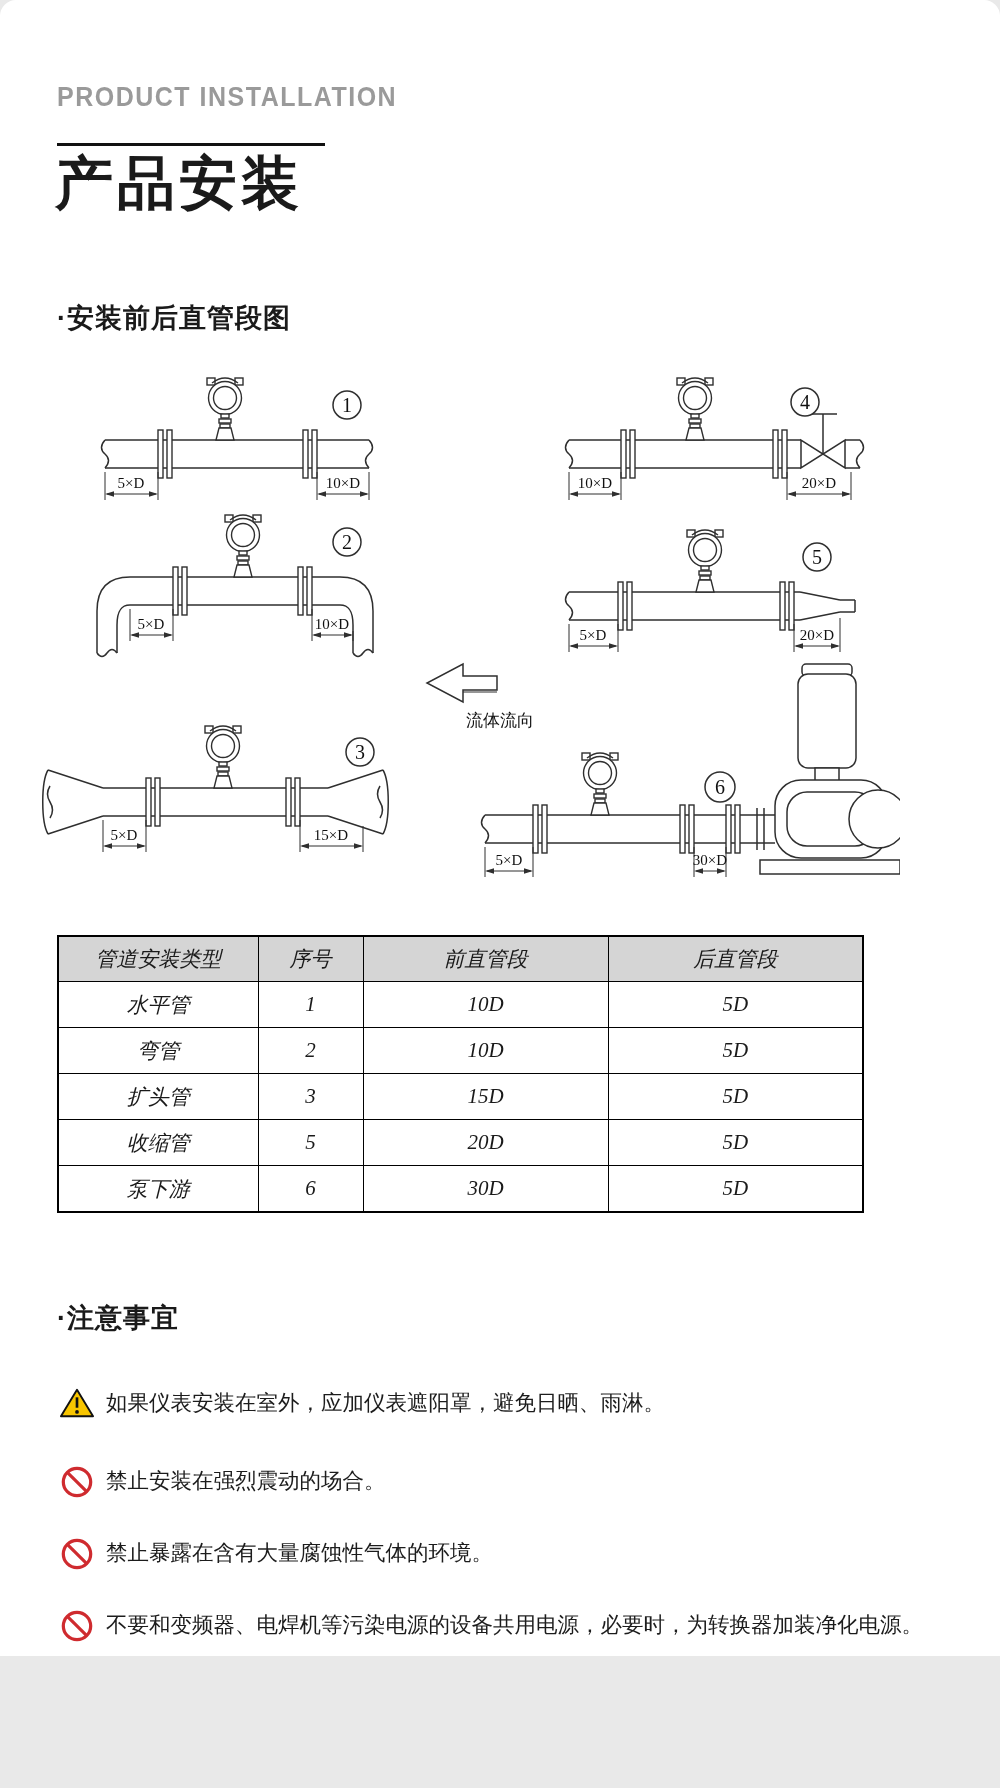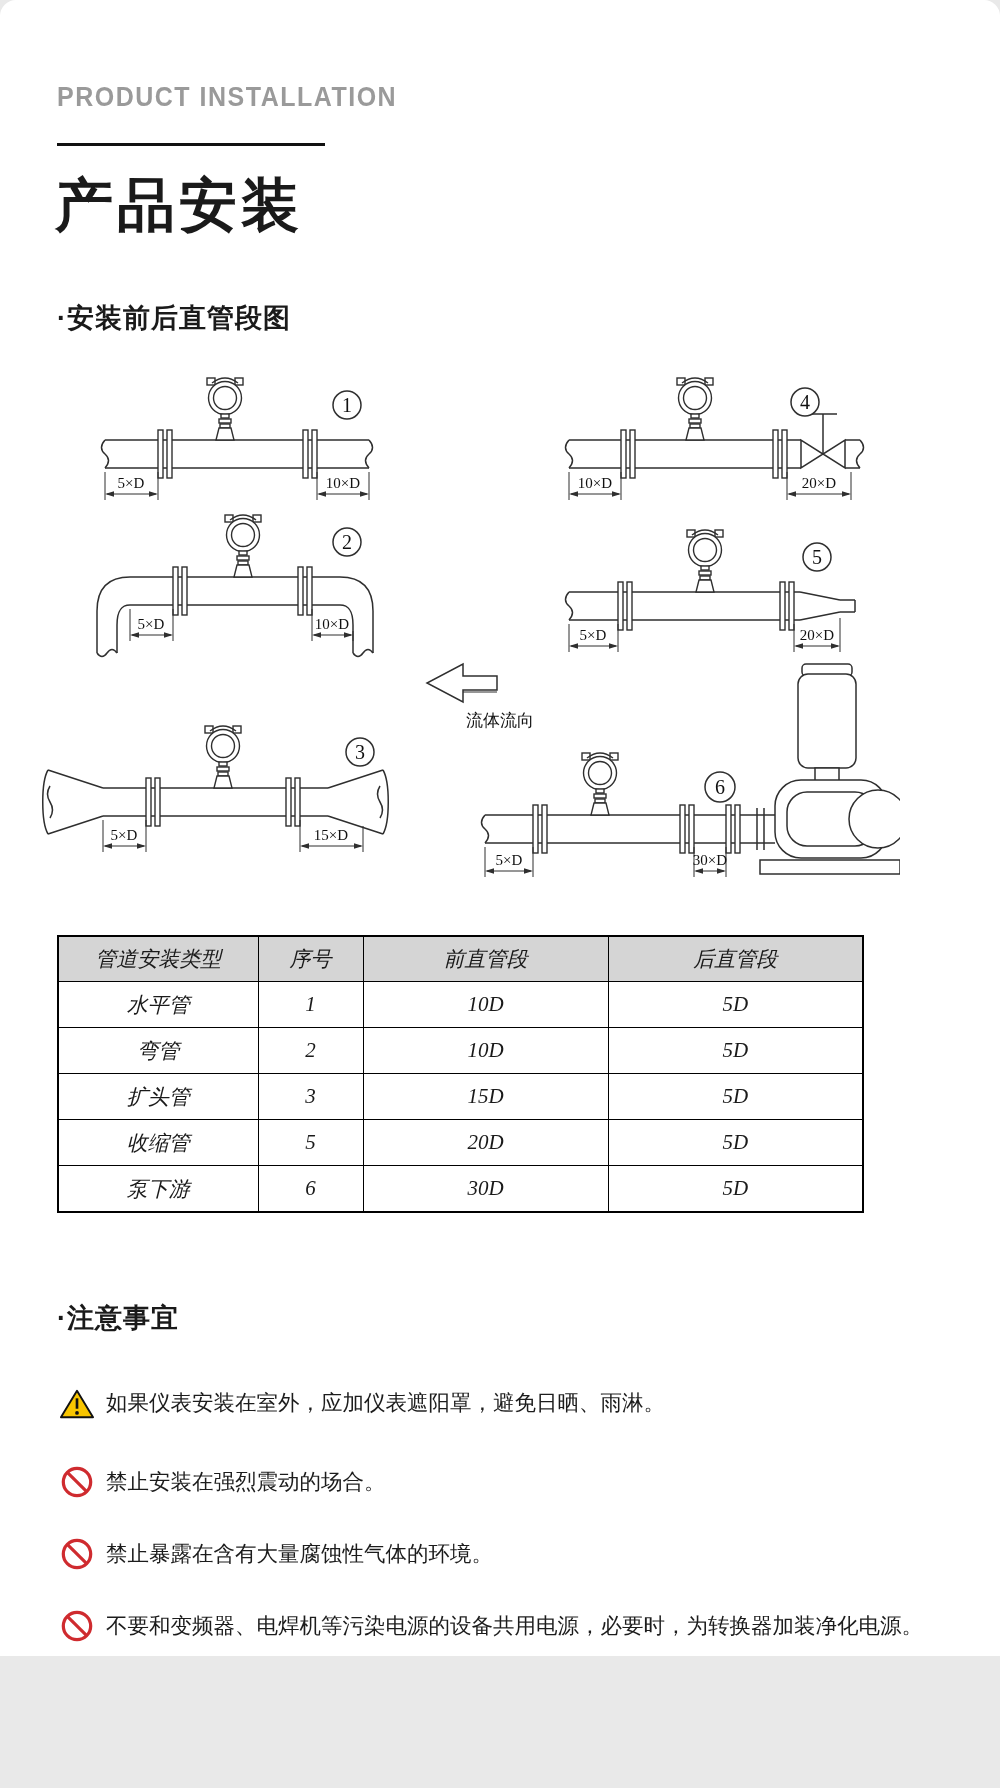--- a/index.html
+++ b/index.html
@@ -3,37 +3,37 @@
 <meta charset="utf-8">
 <style>
   html,body{margin:0;padding:0;background:#e9e9e9;}
   .page{position:relative;width:1000px;height:1656px;background:#ffffff;
         border-radius:16px 16px 0 0;overflow:hidden;
         font-family:"Liberation Sans",sans-serif;color:#1a1a1a;}
   .abs{position:absolute;}
   .eyebrow{left:57px;top:80px;font-size:25px;font-weight:600;letter-spacing:1.5px;
            color:#9a9a9a;transform:scaleY(1.14);transform-origin:left top;}
   .rule{left:57px;top:143px;width:268px;height:3px;background:#111;}
-  .big-title{left:55px;top:173px;font-size:58px;line-height:1.1;font-weight:700;letter-spacing:4px;}
+  .big-title{left:55px;top:151px;font-size:58px;line-height:1.1;font-weight:700;letter-spacing:4px;}
   .sec-head{left:57px;font-size:27px;font-weight:700;letter-spacing:1px;}
   svg{display:block;}
   .ln{stroke:#2f2f2f;fill:none;stroke-width:1.5;}
   .lnw{stroke:#2f2f2f;fill:#fff;stroke-width:1.5;}
   .dim{stroke:#2f2f2f;fill:none;stroke-width:1;}
   .ah{fill:#2f2f2f;stroke:none;}
   .dim-t{font:15px "Liberation Serif",serif;fill:#111;text-anchor:middle;}
   .num-t{font:20px "Liberation Serif",serif;fill:#111;text-anchor:middle;}
   .flow-t{font:17px "Liberation Serif",serif;fill:#111;text-anchor:middle;}
   .spec-table{border-collapse:collapse;border:2px solid #000;
               font:21px "Liberation Serif",serif;table-layout:fixed;}
   .spec-table th,.spec-table td{border:1px solid #000;text-align:center;
               font-weight:400;padding:0;font-style:italic;}
   .spec-table th{height:44px;background:#d5d5d5;}
   .spec-table td{height:45px;}
-  .note-item{left:60px;width:878px;display:flex;gap:12px;align-items:center;
+  .note-item{left:60px;width:878px;display:flex;gap:12px;align-items:flex-start;
              font-size:21.5px;line-height:34px;color:#1c1c1c;}
   .note-icon{flex:0 0 34px;margin-top:1px;}
   .bottom-strip{left:72px;width:856px;top:1776px;height:12px;background:#ededed;
                 border-radius:10px 10px 0 0;}
 </style>
 </head>
 <body>
 
 <div class="page">
 

